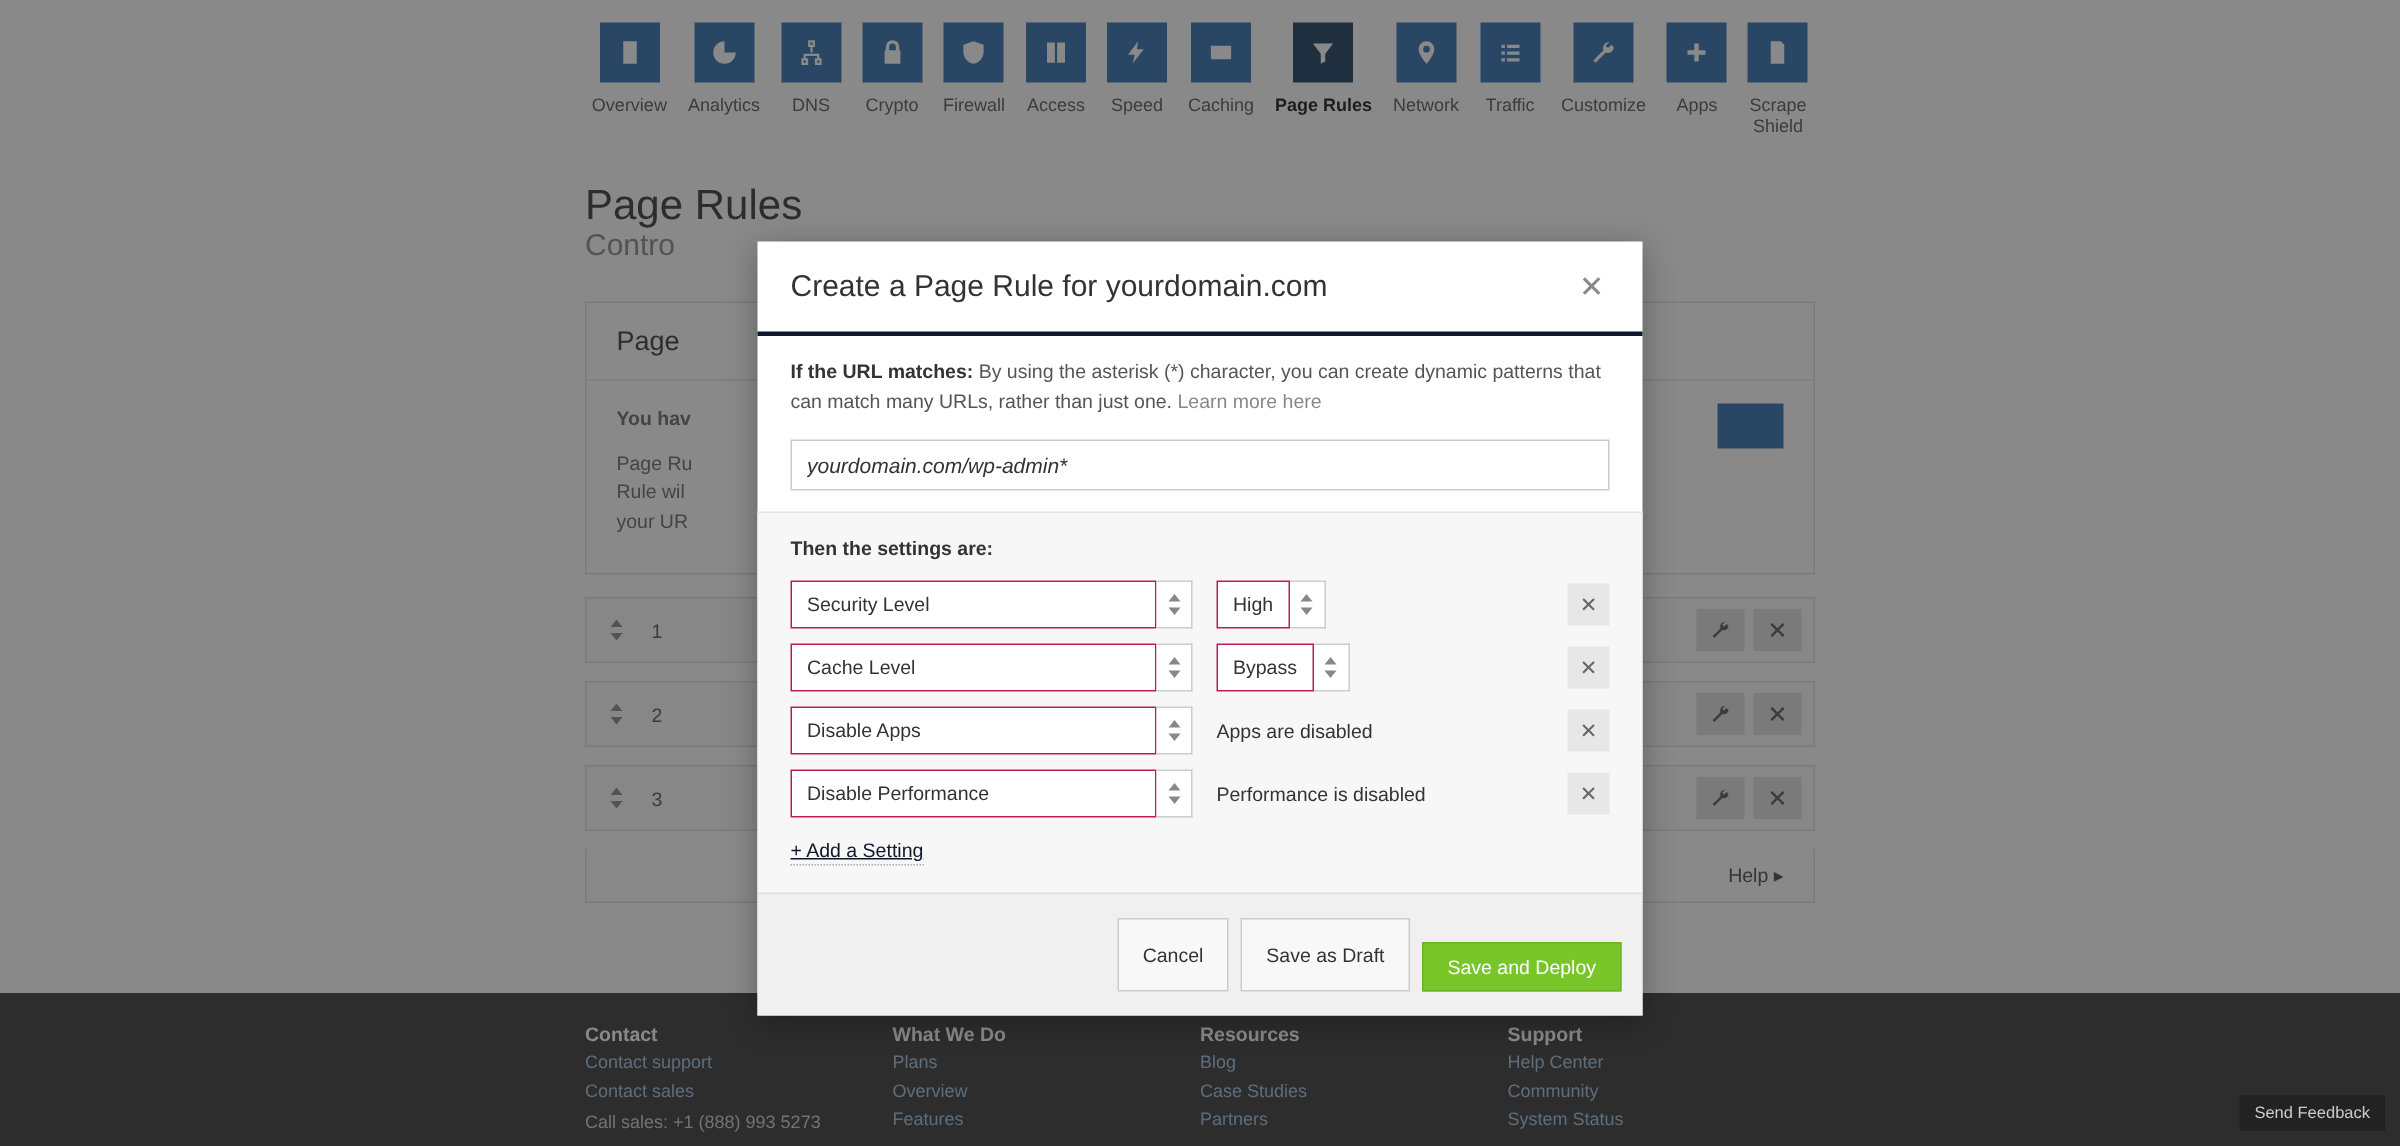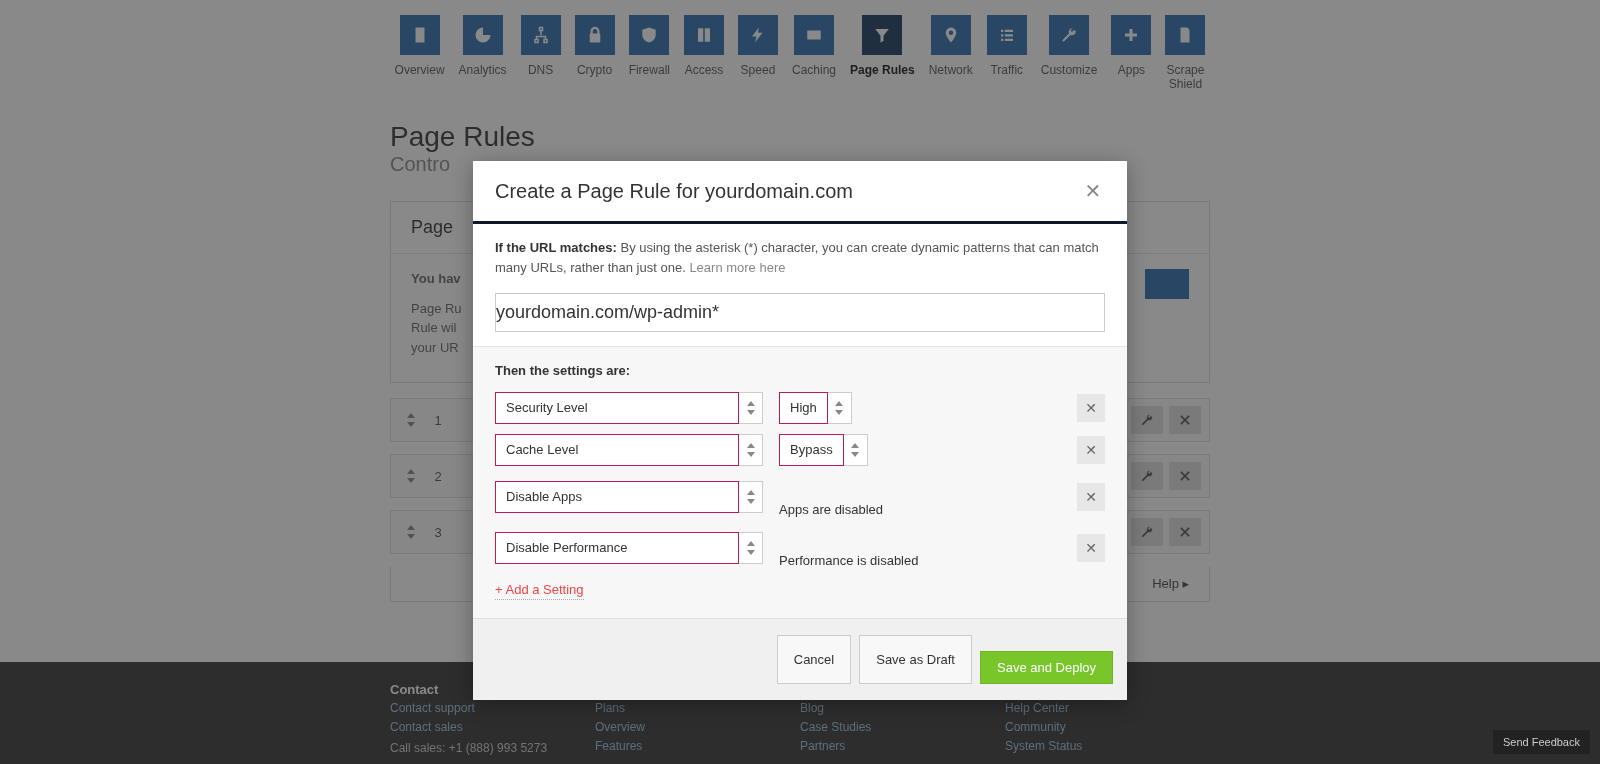--- a/index.html
+++ b/index.html
@@ -156,21 +156,21 @@
   .overlay {
     position: absolute;
     inset: 0;
     background: rgba(40,40,40,0.55);
     display: flex;
     align-items: flex-start;
     justify-content: center;
     z-index: 100;
   }
   .modal {
-    width: 654px;
+    width: 590px;
     background: #fff;
     margin-top: 161px;
     display: flex;
     flex-direction: column;
     box-shadow: 0 4px 20px rgba(0,0,0,0.3);
   }
   .modal-header {
     padding: 18px 22px;
     display: flex;
     justify-content: space-between;
@@ -183,25 +183,26 @@
     color: #888; cursor: pointer; font-size: 20px;
   }
   .modal-section { padding: 14px 22px; }
   .modal-section.url-section { border-top: 3px solid #0f172a; }
   .modal-section .label-strong { font-weight: 600; color: #333; }
   .modal-section .desc { color: #555; font-size: 13px; line-height: 1.5; }
   .learn-link { color: #888; cursor: pointer; }
   .url-input {
     width: 100%;
     border: 1px solid #ccc;
-    padding: 8px 0;
-    font-size: 18px;
+    padding: 8px 10px;
+    font-size: 14px;
     margin-top: 16px;
     color: #333;
     background:#fff;
+    font-style:italic;
   }
   .settings-section {
     background: #f7f7f7;
     border-top: 1px solid #e5e5e5;
     padding: 16px 22px 18px 22px;
   }
   .settings-title { font-weight: 600; font-size: 13px; color: #333; margin-bottom: 14px; }
   .setting-row {
     display: flex;
     align-items: center;
@@ -233,42 +234,42 @@
     height: 32px;
   }
   .setting-name .select-main { width: 244px; }
   .setting-value { margin-left: 16px; }
   .setting-value .select-main { min-width: 46px; }
   .setting-text {
     margin-left: 16px;
     font-size: 13px;
     color: #333;
     flex: 1;
-    margin-top: 26px;
   }
   .setting-spacer { flex: 1; }
   .setting-remove {
     width: 28px;
     height: 28px;
     background: #e7e7e7;
     display: flex;
     align-items: center;
     justify-content: center;
     color: #666;
     cursor: pointer;
     font-size: 14px;
   }
   .add-setting {
     font-size: 13px;
-    color: #ef4444;
+    color: #0f172a;
     border-bottom: 1px dotted #aaa;
     display: inline-block;
     padding-bottom: 2px;
     cursor: pointer;
     margin-top: 4px;
+    text-decoration: underline;
   }
   .modal-footer {
     background: #f0f0f0;
     border-top: 1px solid #e0e0e0;
     padding: 16px 14px;
     display: flex;
     justify-content: flex-end;
     gap: 8px;
   }
   .btn {

